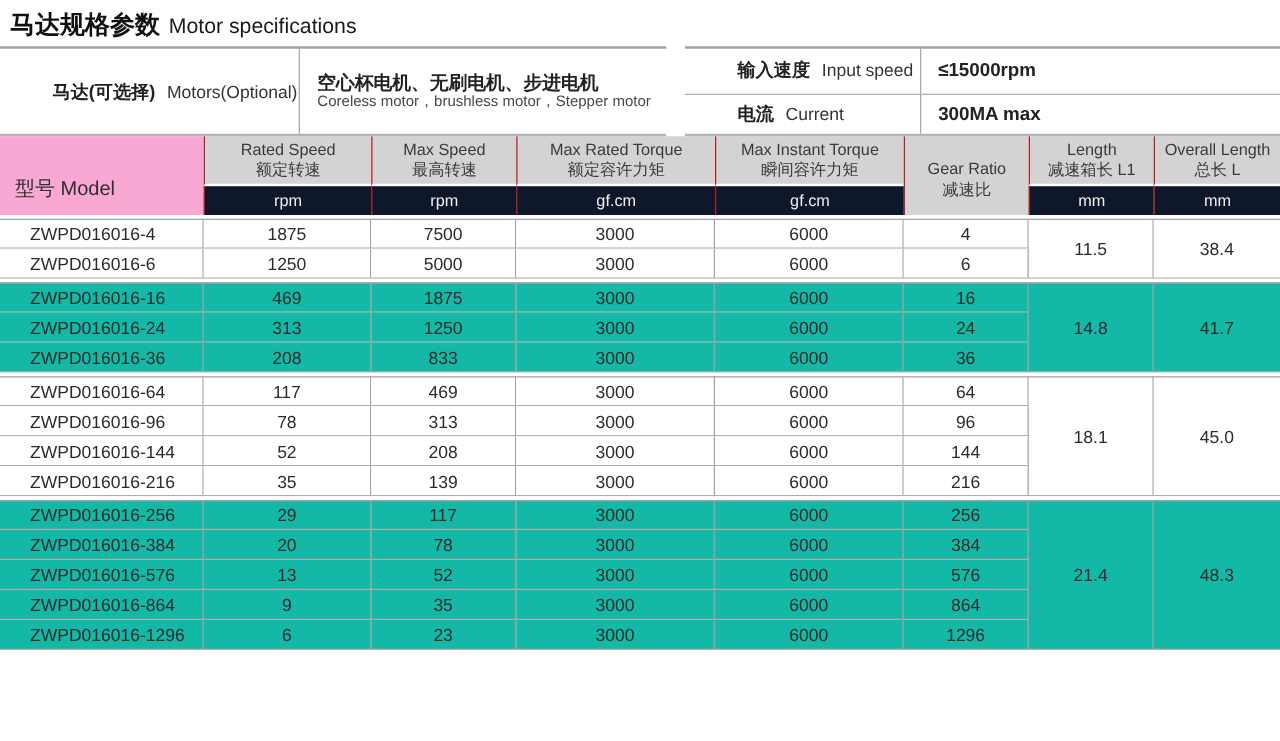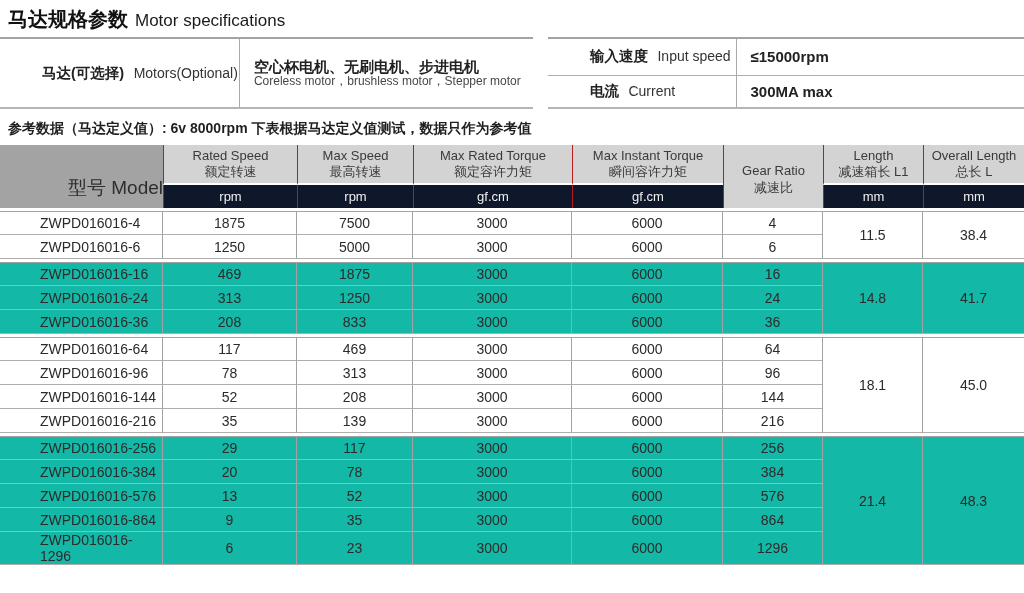--- a/index.html
+++ b/index.html
@@ -40,31 +40,31 @@
   table.spec col.c5 { width: 151px; } table.spec col.c6 { width: 100px; }
   table.spec col.c7 { width: 100px; } table.spec col.c8 { width: 101px; }
 
   thead th { background: #d3d3d3; font-weight: normal; color: #3a3a3a;
              border-left: 1px solid #b91c1c; padding: 0; }
   thead tr.h1 th { height: 40px; }
   thead tr.h1 th:first-child { border-left: none; }
   thead tr.h1 th.sub-head { border-bottom: 2px solid #ffffff; }
   thead th .h-en { display: block; font-size: 13px; line-height: 1.25; }
   thead th .h-zh { display: block; font-size: 13px; line-height: 1.25; }
-  th.model-h { background: #a3a3a3; text-align: right; vertical-align: middle;
-               padding: 22px 0 0 12px; font-size: 19px; color: #2e2e2e; }
+  th.model-h { background: #f9a8d4; text-align: left; vertical-align: middle;
+               padding: 22px 0 0 12px; font-size: 16px; color: #2e2e2e; }
   th.gear-h  { vertical-align: middle; padding-top: 6px; }
   thead tr.units th { height: 23px; background: #0f172a; color: #efefef; font-size: 13px; }
 
   tbody.gap td { height: 3px; background: #ffffff; border: none; padding: 0; line-height: 3px; font-size: 1px; }
 
   tbody.band td { height: 24px; font-size: 14px; text-align: center; vertical-align: middle;
                   border-right: 1px solid #a2a2a2; border-bottom: 1px solid #aeaeae; padding: 0; }
   tbody.band tr:first-child td { border-top: 1px solid #a2a2a2; }
-  tbody.band td.model { text-align: left; padding-left: 40px; }
+  tbody.band td.model { text-align: left; padding-left: 24px; }
   tbody.band td.no-r { border-right: none; }
   tbody.band-white td { background: #ffffff; }
   tbody.band-gray  td { background: #14b8a6; }
   td.merged { font-size: 14px; }
 </style>
 </head>
 <body>
 
 <div>
 
@@ -105,21 +105,20 @@
           <span class="en">Current</span>
         </td>
         <td class="val">
           <div class="main">300MA max</div>
         </td>
       </tr>
     </tbody>
       </table>
   </div>
 
-  <p class="ref-note">参考数据（马达定义值）: 6v  8000rpm   下表根据马达定义值测试，数据只作为参考值</p>
 
   <table class="spec" id="spec-table">
     <colgroup>
       <col class="c1">
         <col class="c2">
         <col class="c3">
         <col class="c4">
       <col class="c5">
         <col class="c6">
         <col class="c7">

